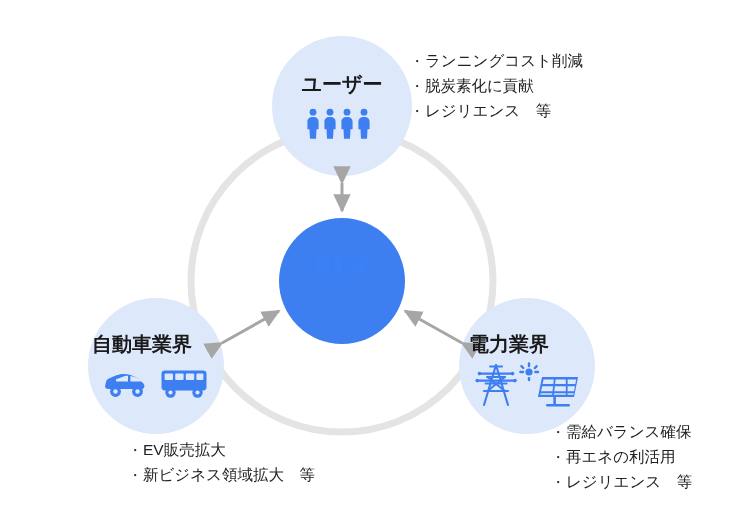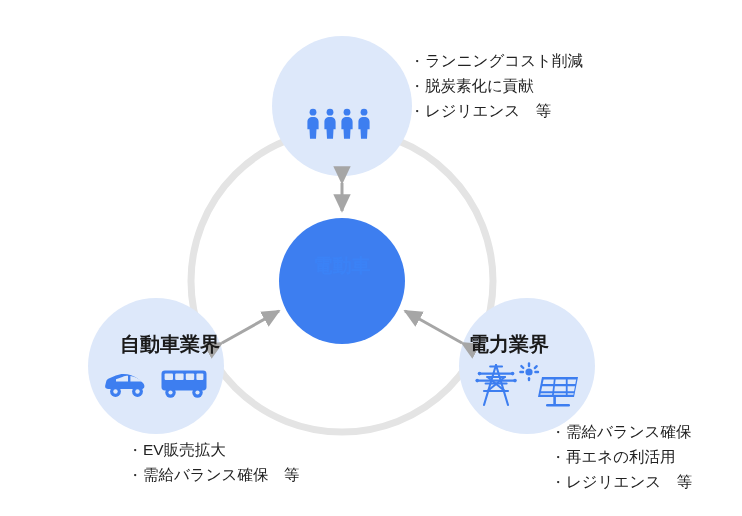--- a/index.html
+++ b/index.html
@@ -200,22 +200,25 @@
             <path d="M93.6 25.2 L101 25.2 L100 30.2 L93.6 30.2 z"></path>
             <path d="M66.7 32.2 L78.3 32.2 L78 33.8 L66.3 33.8 z"></path>
             <path d="M80.1 32.2 L91.8 32.2 L91.8 33.8 L79.8 33.8 z"></path>
             <path d="M93.6 32.2 L99.7 32.2 L99.4 33.8 L93.6 33.8 z"></path>
           </g>
         </g>
       </g>
     </svg>
   </div>
 
-
-  <div class="node-label" style="left:100px; top:333px; width:140px; font-size:20px;">
+  <div class="node-label" style="left:272px; top:73px; width:140px; font-size:20px;">
+    <span>ユーザー</span>
+  </div>
+
+  <div class="node-label" style="left:72px; top:333px; width:140px; font-size:20px;">
     <span>自動車業界</span>
   </div>
 
   <div class="node-label" style="left:439px; top:333px; width:140px; font-size:20px;">
     <span>電力業界</span>
   </div>
 
   <div class="node-label center" style="left:272px; top:255px; width:140px; font-size:19px;">
     <div>電動車</div>
   </div>
@@ -235,21 +238,21 @@
     </div>
   </div>
 
   <div class="bullets" style="left:128px; top:437px;">
     <div class="row">
       <span class="dot">・</span>
       <span class="txt">EV販売拡大</span>
     </div>
     <div class="row">
       <span class="dot">・</span>
-      <span class="txt">需給バランス確保　等</span>
+      <span class="txt">新ビジネス領域拡大　等</span>
     </div>
   </div>
 
   <div class="bullets" style="left:551px; top:419px;">
     <div class="row">
       <span class="dot">・</span>
       <span class="txt">需給バランス確保</span>
     </div>
     <div class="row">
       <span class="dot">・</span>

